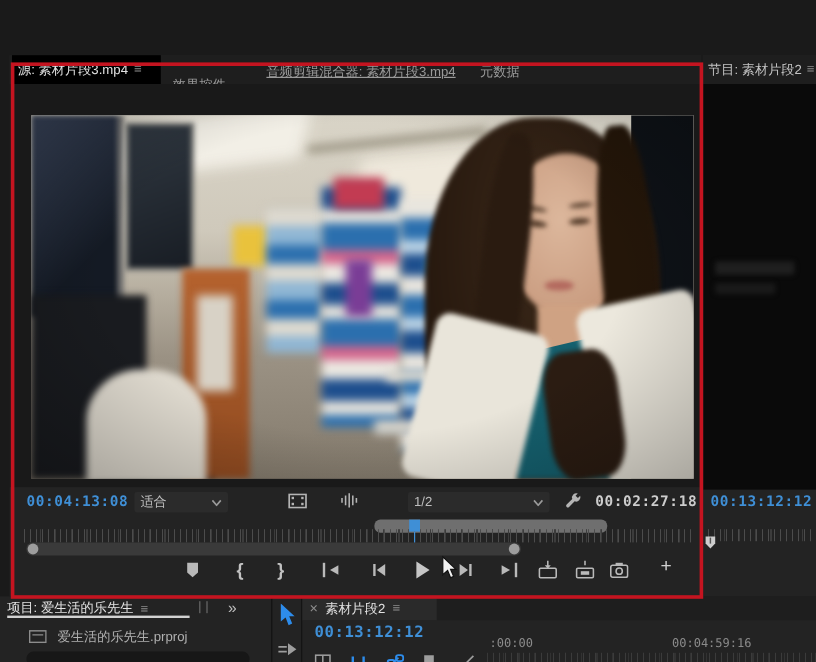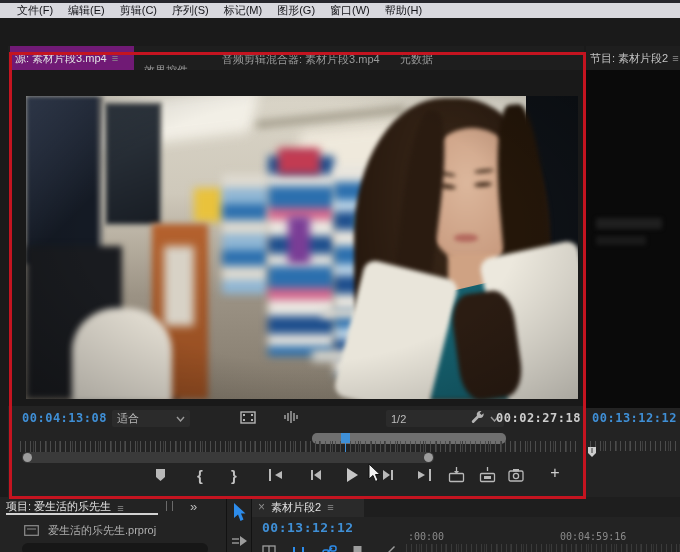--- a/index.html
+++ b/index.html
@@ -36,41 +36,31 @@
   
   .redrect{left:9px;top:52px;width:571px;height:441px;border:3px solid #c41420;pointer-events:none;z-index:40;}
   .ruler-label{font-size:10px;color:#8a8a8a;font-family:"DejaVu Sans Mono","Liberation Mono",monospace;}
   svg{display:block;}
 </style>
 </head>
 <body>
 
 <div id="stage">
 
-  <div class="abs menubar">
-    <span>文件(F)</span>
-    <span>编辑(E)</span>
-    <span>剪辑(C)</span>
-    <span>序列(S)</span>
-    <span>标记(M)</span>
-    <span>图形(G)</span>
-    <span>窗口(W)</span>
-    <span>帮助(H)</span>
-  </div>
 
 
   <div class="abs panel" style="left:8px;top:46px;width:576px;height:451px;"></div>
 
   <div class="abs" style="left:8px;top:46px;width:576px;height:24px;background:#1e1e1e;"></div>
-  <div class="abs" style="left:10px;top:46px;width:124px;height:24px;background:#701a75;display:flex;align-items:center;gap:5px;padding-left:5px;box-sizing:border-box;">
+  <div class="abs" style="left:10px;top:46px;width:124px;height:24px;background:#000000;display:flex;align-items:center;gap:5px;padding-left:5px;box-sizing:border-box;">
     <span class="tab active">源: 素材片段3.mp4</span>
     <span class="glyph">≡</span>
   </div>
   <span class="abs tab" style="left:144px;top:52px;margin-top:11px;">效果控件</span>
-  <span class="abs tab" style="left:222px;top:52px;">音频剪辑混合器: 素材片段3.mp4</span>
+  <span class="abs tab" style="left:222px;top:52px;text-decoration:underline;">音频剪辑混合器: 素材片段3.mp4</span>
   <span class="abs tab" style="left:400px;top:52px;">元数据</span>
 
   <div class="abs viewport" style="left:8px;top:70px;width:576px;height:336px;"></div>
 
   <div class="abs vf">
     <div style="left:0;top:0;width:552px;height:303px;">
 
       <div class="blur6" style="left:60px;top:0;width:170px;height:45px;background:#f2efe6;transform:rotate(-7deg) skewX(-20deg);"></div>
       <div class="blur6" style="left:270px;top:28px;width:200px;height:52px;background:#efe9dc;transform:rotate(-5deg) skewX(-15deg);"></div>
       <div class="blur6" style="left:440px;top:0;width:90px;height:30px;background:#e9e5d8;transform:rotate(-6deg);"></div>
@@ -138,21 +128,21 @@
     <svg width="16" height="14" viewBox="0 0 16 14">
         <g stroke="#b4b4b4" stroke-width="1.3">
           <line x1="2" y1="5" x2="2" y2="9"></line>
           <line x1="5" y1="3" x2="5" y2="11"></line>
           <line x1="8" y1="1" x2="8" y2="13"></line>
           <line x1="11" y1="3" x2="11" y2="11"></line>
           <line x1="14" y1="5" x2="14" y2="9"></line>
         </g>
       </svg>
   </span>
-  <div class="abs dd" style="left:340px;top:410px;width:118px;margin-left:46px;">
+  <div class="abs dd" style="left:340px;top:410px;width:118px;">
     <span>1/2</span>
     <svg width="9" height="6" viewBox="0 0 9 6">
         <polyline points="1,1 4.5,5 8,1" fill="none" stroke="#9a9a9a" stroke-width="1.4"></polyline>
       </svg>
   </div>
   <span class="abs" style="left:470px;top:410px;">
     <svg width="15" height="15" viewBox="0 0 15 15">
         <path d="M13.5 3.2 A3.6 3.6 0 0 1 8.9 7.8 L4.2 12.5 A1.4 1.4 0 0 1 2.2 10.5 L6.9 5.8 A3.6 3.6 0 0 1 11.5 1.2 L9.6 3.1 L11.6 5.1 Z" fill="#b4b4b4"></path>
       </svg>
   </span>

